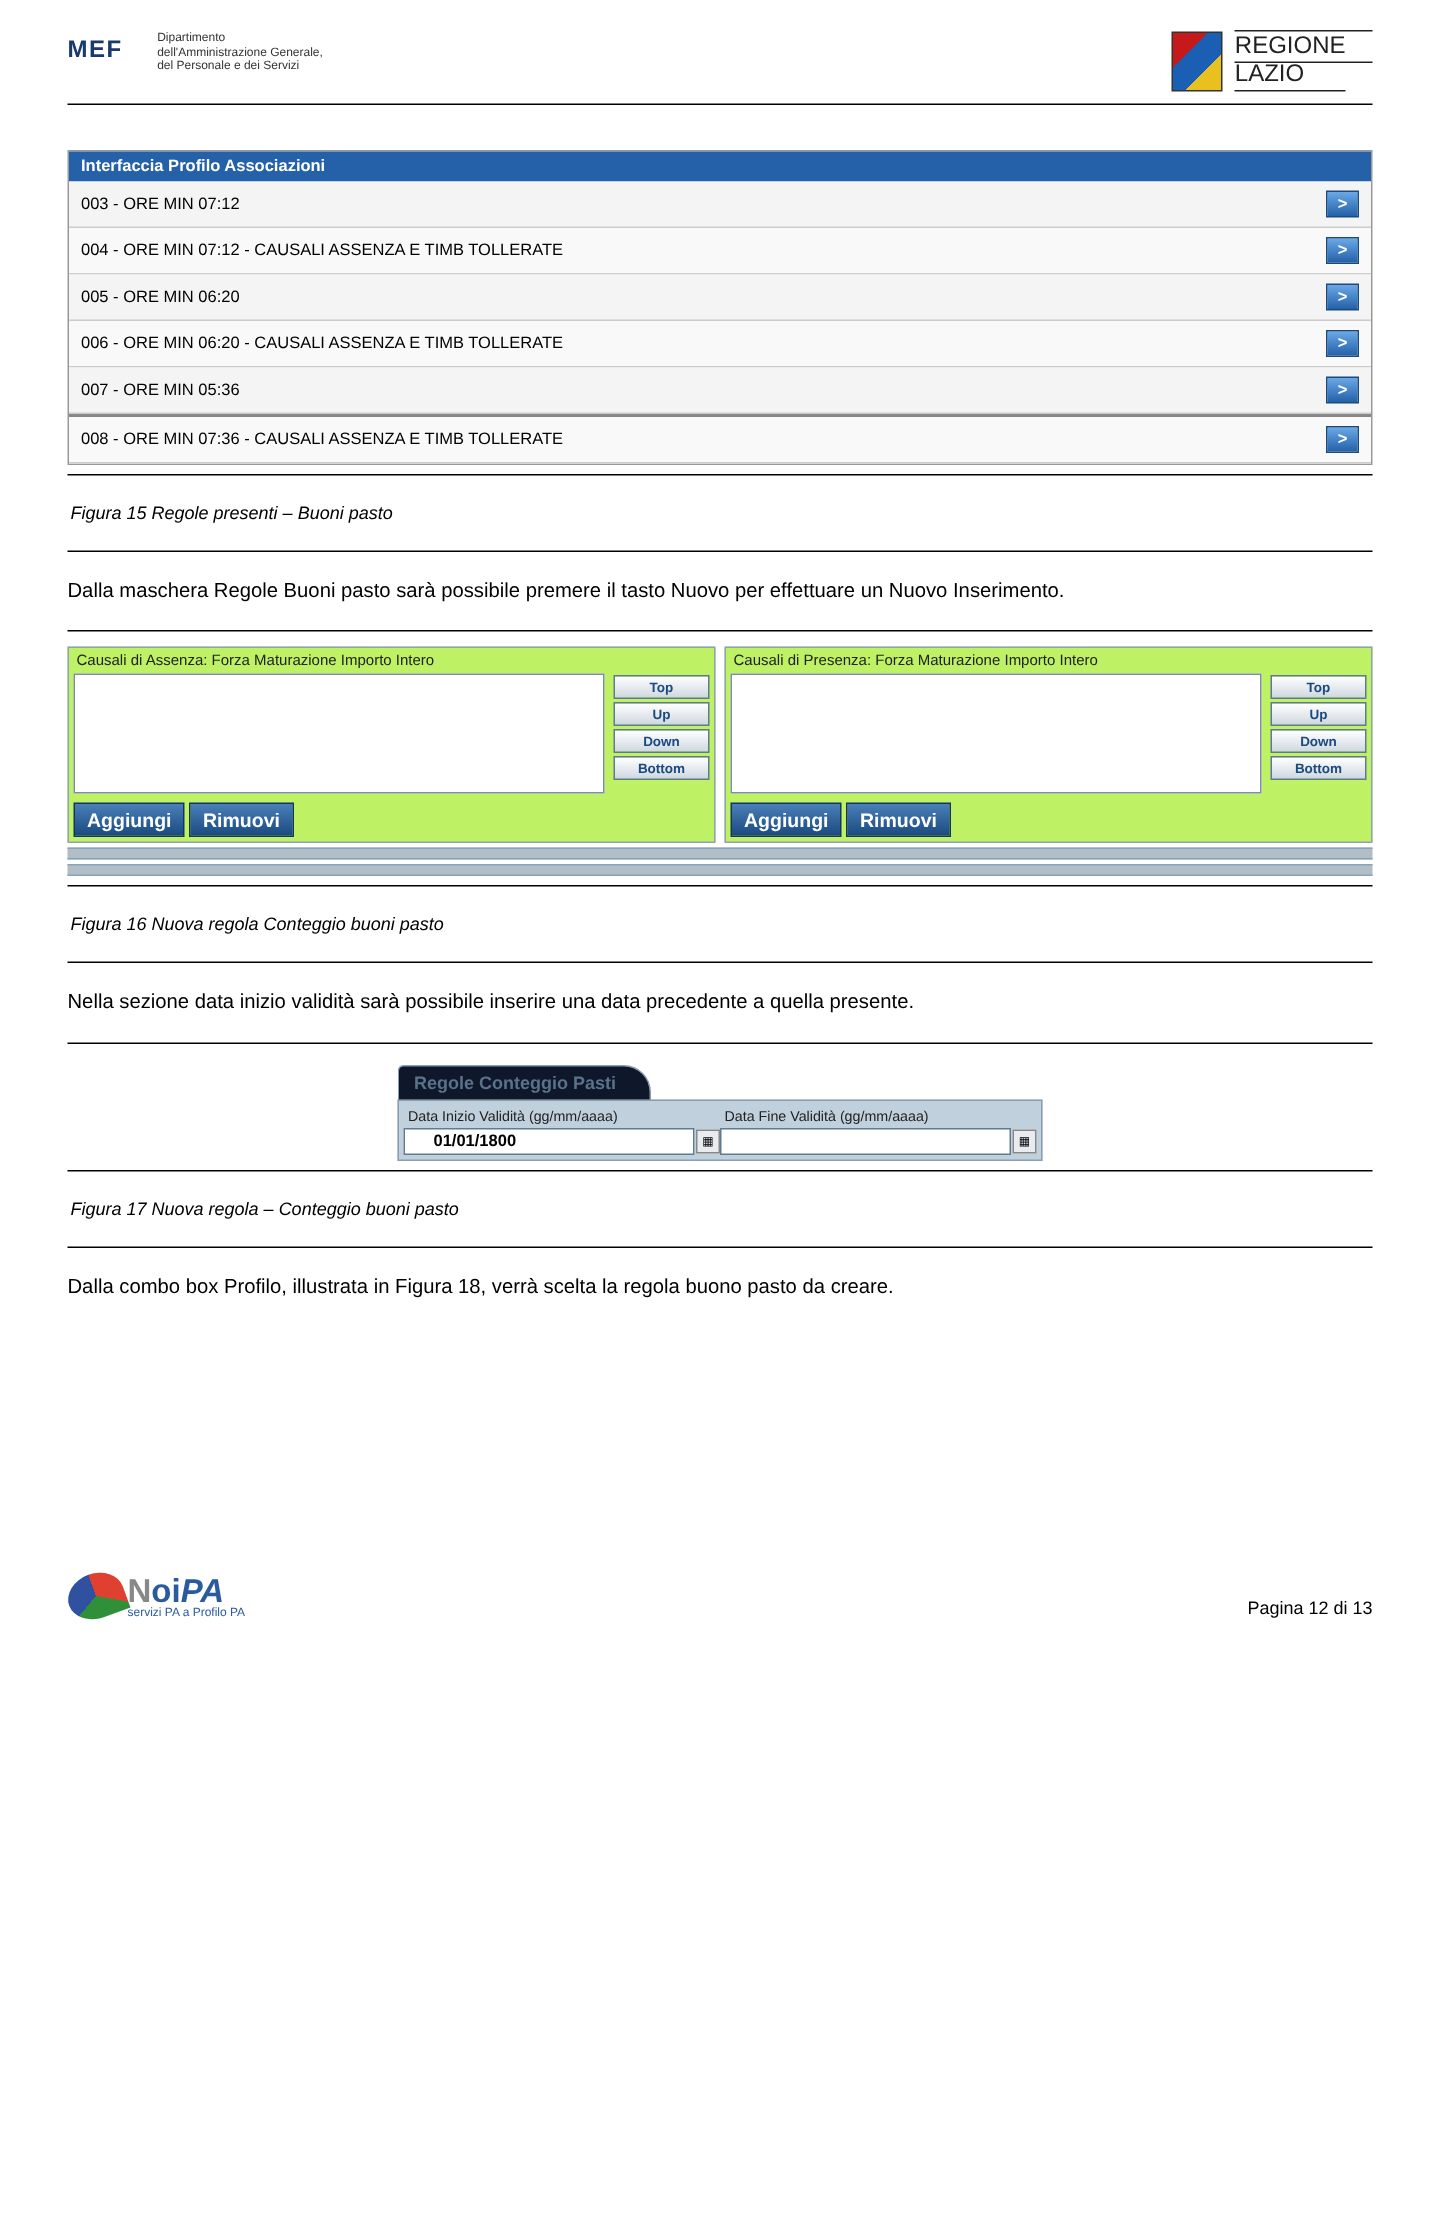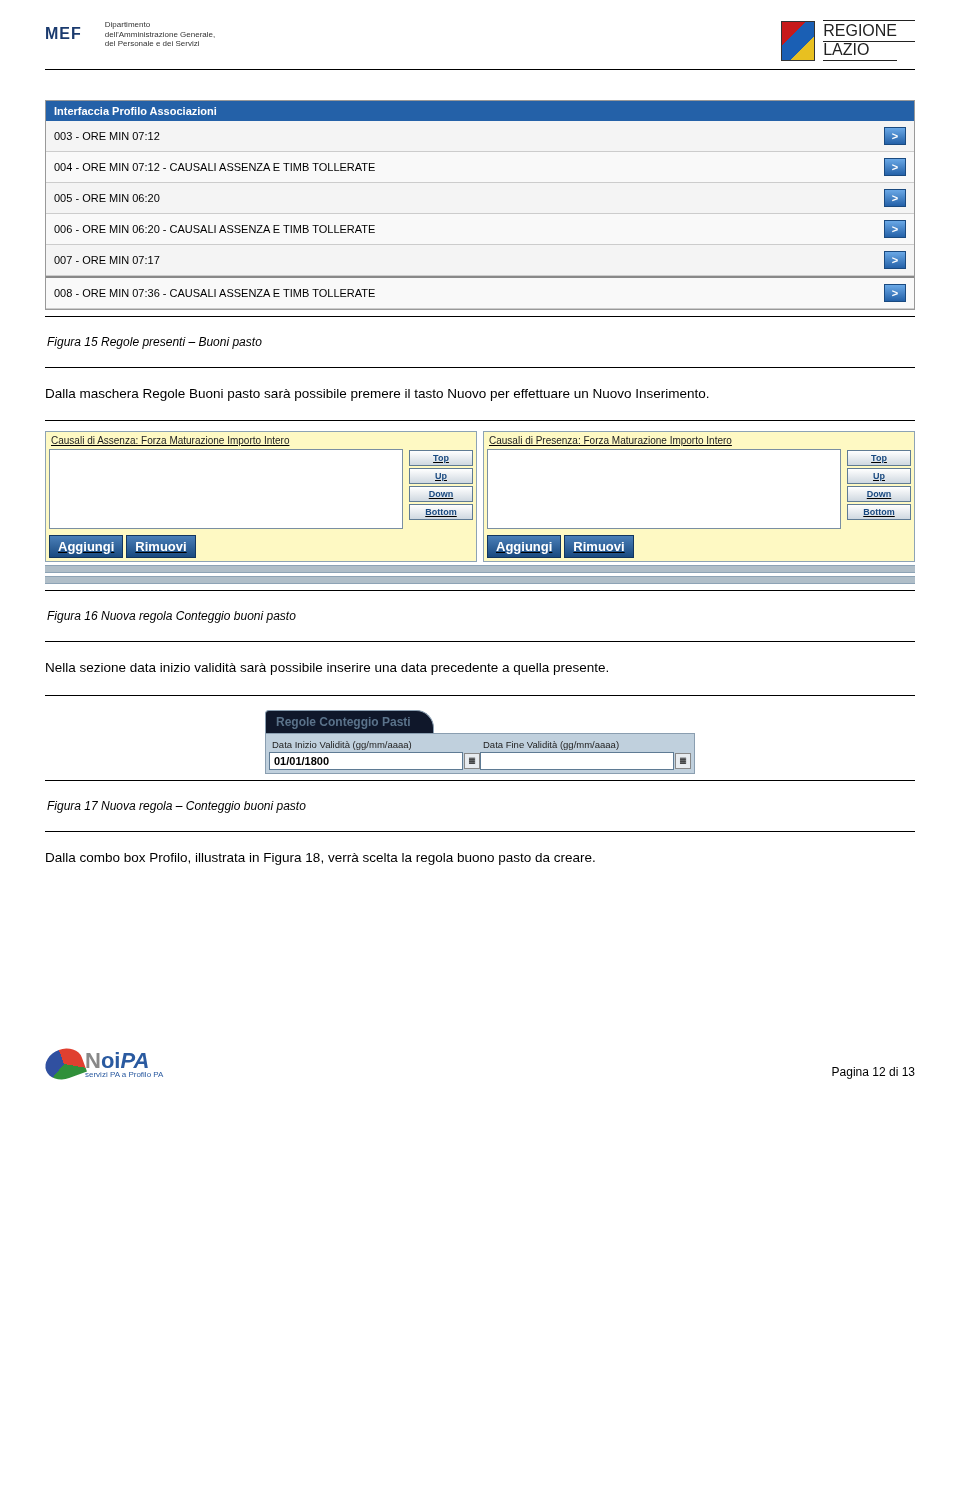--- a/index.html
+++ b/index.html
@@ -37,42 +37,42 @@
   .s1-row:nth-child(odd){ background:#f9f9f9; }
   .s1-row:last-child { border-top: 2px solid #888; }
   .s1-btn { width: 22px; height: 18px; background: linear-gradient(#6aa8e6,#2461a8); border: 1px solid #1a4a80; color: #fff; display: flex; align-items: center; justify-content: center; font-size: 11px; font-weight: bold; }
 
   .caption { font-style: italic; font-size: 12px; color: #000; margin: 18px 2px; }
   .body-text { font-size: 13.5px; color: #000; line-height: 1.5; margin: 16px 0; }
 
   
   .screenshot2 { display:flex; flex-direction:column; margin: 10px 0 6px 0; }
   .s2-cols { display:flex; gap:6px; font-size:10px; }
-  .s2-col { flex:1; display:flex; background:#fef9c3; border:1px solid #8da3b5;text-decoration:underline; }
+  .s2-col { flex:1; display:flex; background:#bef264; border:1px solid #8da3b5; }
   .s2-listwrap { flex:1; display:flex; flex-direction:column; }
   .s2-label { padding:3px 5px; color:#222; }
   .s2-list { background:#fff; border:1px solid #7a8fa2; height:80px; margin:0 3px 3px 3px; }
   .s2-sidebtns { display:flex; flex-direction:column; gap:2px; padding: 18px 3px 3px 3px; }
   .btn3d { background: linear-gradient(#fff,#cfd8e0); border:1px solid #5f7b94; font-size:9px; font-weight:bold; color:#1a4a80; padding:2px 0; width:64px; text-align:center; }
   .s2-bottombtns { display:flex; gap:3px; padding:3px; }
   .btn3d-dark { background: linear-gradient(#4a7fb8,#1a4a80); border:1px solid #123660; color:#fff; font-size:13px; font-weight:bold; padding:3px 8px; }
   .s2-gray { height:8px; background:#b0bec8; border-top:1px solid #8da3b5; border-bottom:1px solid #8da3b5; margin-top:3px; }
   .s2-actionrow { display:flex; gap:8px; justify-content:center; background:#c9d4dc; padding:5px; border:1px solid #8da3b5; }
   .nuovo-highlight { position:relative; }
   .nuovo-highlight::after { content:""; position:absolute; inset:-4px; border:2px solid #d80000; border-radius:50%/60%; }
 
   
   .screenshot3 { width: 430px; margin: 14px auto 6px auto; font-size: 11px; }
   .s3-tab { display:inline-block; background:#0f172a; border:1px solid #8a9eb0; border-bottom:none; border-radius:4px 18px 0 0; padding:4px 22px 4px 10px; color:#5a728a; font-weight:bold; font-size:12px; }
   .s3-body { background:#c0d0dd; border:1px solid #8a9eb0; padding:3px; }
   .s3-fields { display:flex; }
   .s3-field { flex:1; }
   .s3-field label { display:block; font-size:9.5px; color:#222; padding:2px 3px; }
   .s3-inputrow { display:flex; align-items:center; gap:1px; }
-  .s3-input { background:#fff; border:1px solid #5f7b94; padding:2px 4px; font-size:11px; font-weight:bold; flex:1; height:18px; }
+  .s3-input { background:#fff; border:1px solid #5f7b94; padding:2px 19px; font-size:11px; font-weight:bold; flex:1; height:18px; }
   .s3-cal { width:16px; height:16px; background:#e8ecf0; border:1px solid #888; display:flex; align-items:center; justify-content:center; font-size:8px; }
 
   .footer { display:flex; justify-content:space-between; align-items:flex-end; margin-top: 180px; }
   .noipa-logo { display:flex; align-items:flex-end; gap:2px; }
   .noipa-swoosh { width:38px; height:30px; border-radius:50% 50% 0 50%; background: conic-gradient(#e04030 0 120deg, #30903a 120deg 240deg, #3050a0 240deg 360deg); transform: rotate(-20deg); }
   .noipa-text { font-size:22px; font-weight:bold; }
   .noipa-text .n { color:#888; }
   .noipa-text .oi { color:#2a5aa0; }
   .noipa-text .pa { color:#2a5aa0; font-style:italic; }
   .noipa-tag { font-size:8px; color:#2a5aa0; margin-top:-4px; }
@@ -114,21 +114,21 @@
     </div>
   <div class="s1-row">
       <span>005 - ORE MIN 06:20</span>
       <span class="s1-btn">&gt;</span>
     </div>
   <div class="s1-row">
       <span>006 - ORE MIN 06:20 - CAUSALI ASSENZA E TIMB TOLLERATE</span>
       <span class="s1-btn">&gt;</span>
     </div>
   <div class="s1-row">
-      <span>007 - ORE MIN 07:17</span>
+      <span>007 - ORE MIN 05:36</span>
       <span class="s1-btn">&gt;</span>
     </div>
   <div class="s1-row">
       <span>008 - ORE MIN 07:36 - CAUSALI ASSENZA E TIMB TOLLERATE</span>
       <span class="s1-btn">&gt;</span>
     </div>
 </div>
 
 <hr class="thin">
 <div class="caption">Figura 15 Regole presenti – Buoni pasto</div>

